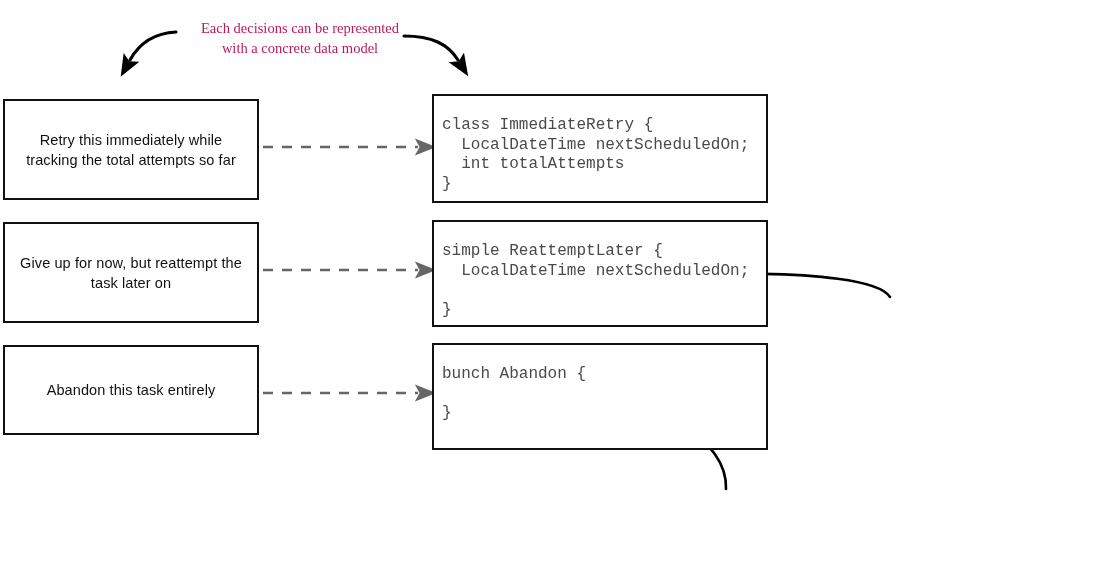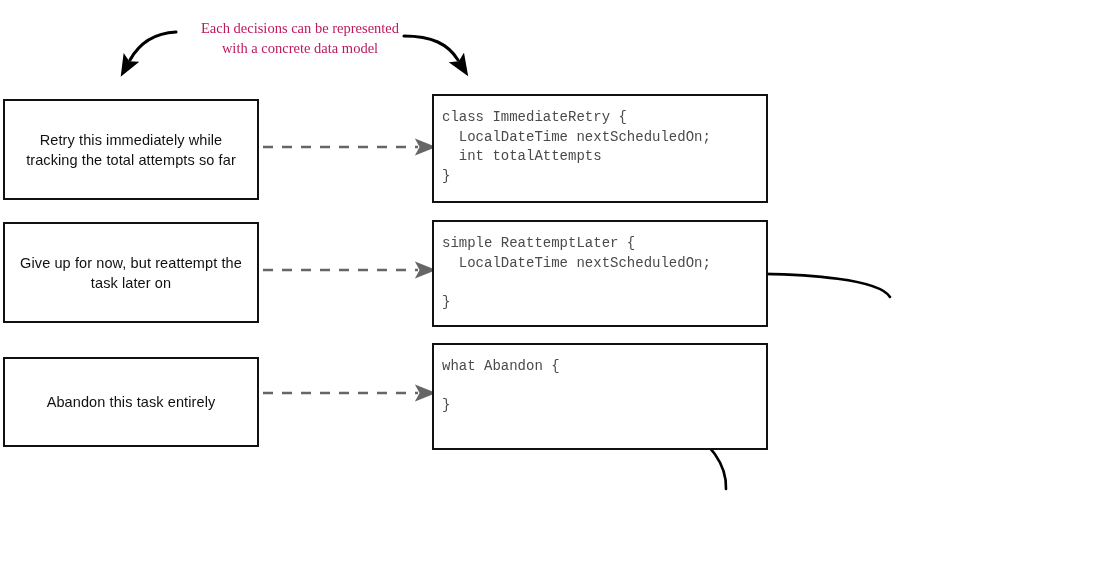--- a/index.html
+++ b/index.html
@@ -39,39 +39,39 @@
   .decision-box .decision-text {
     font-family: "Liberation Sans", sans-serif;
     font-size: 14.5px;
     line-height: 1.38;
     color: #111111;
     padding: 0 14px;
     letter-spacing: 0.1px;
   }
   #decision-box-1 { left: 3px;  top: 99px;  width: 256px; height: 101px; }
   #decision-box-2 { left: 3px;  top: 222px; width: 256px; height: 101px; }
-  #decision-box-3 { left: 3px;  top: 345px; width: 256px; height: 90px; margin-top: 12px;  }
+  #decision-box-3 { left: 3px;  top: 345px; width: 256px; height: 90px;  }
 
   
   .code-box {
     position: absolute;
     box-sizing: border-box;
     border: 2px solid #111111;
     box-shadow: 0 0 0 1px #ffffff inset;
     background: #ffffff;
     overflow: hidden;
   }
   .code-box .code-text {
     display: block;
     font-family: "Liberation Mono", "DejaVu Sans Mono", monospace;
-    font-size: 14px;
+    font-size: 16px;
     line-height: 19.5px;
     color: #4a4a4a;
     white-space: pre;
-    padding: 12px 0 0 8px;
+    padding: 20px 0 0 8px;
     margin: 0;
   }
   #code-box-1 { left: 432px; top: 94px;  width: 336px; height: 109px; }
   #code-box-2 { left: 432px; top: 220px; width: 336px; height: 107px; }
   #code-box-3 { left: 432px; top: 343px; width: 336px; height: 107px; }
 
   
   .annotation {
     position: absolute;
     font-family: "Liberation Serif", "DejaVu Serif", serif;
@@ -152,20 +152,20 @@
   </div>
 
   <div class="code-box" id="code-box-2">
     <code class="code-text">simple ReattemptLater {
   LocalDateTime nextScheduledOn;
 
 }</code>
   </div>
 
   <div class="code-box" id="code-box-3">
-    <code class="code-text">what Abandon {
+    <code class="code-text">bunch Abandon {
 
 }</code>
   </div>
 
 
 
 </div>
 
 </body></html>

